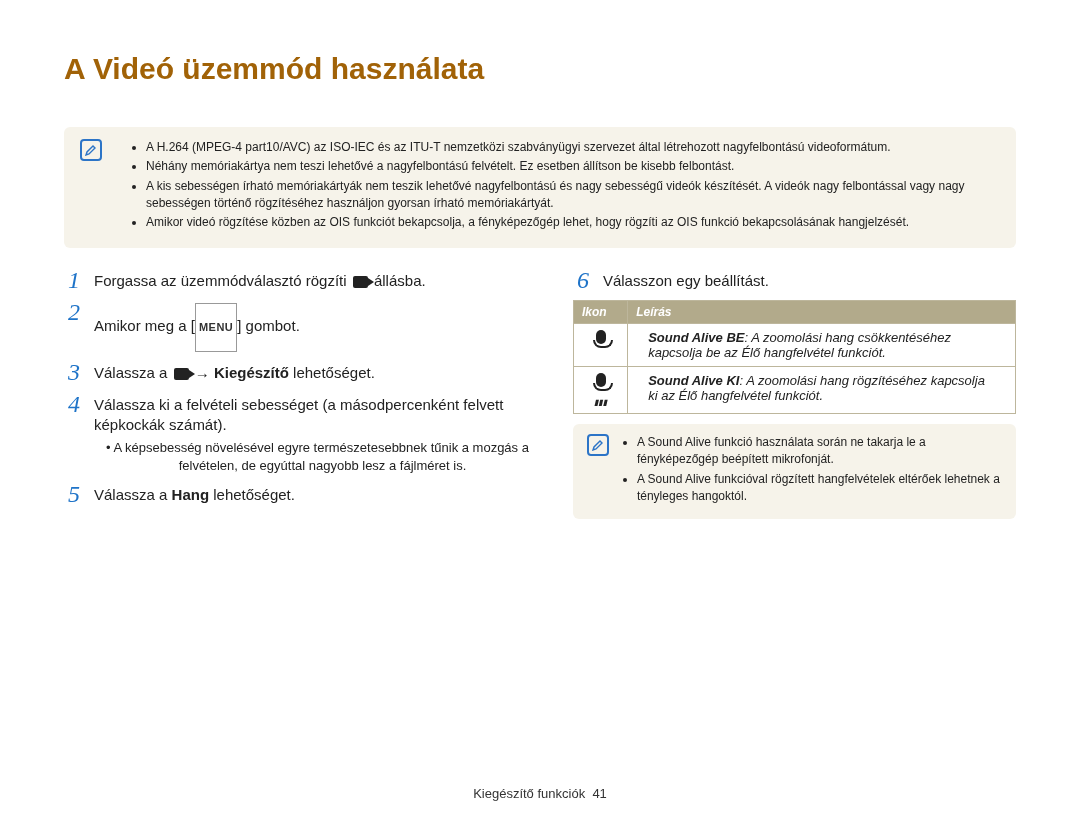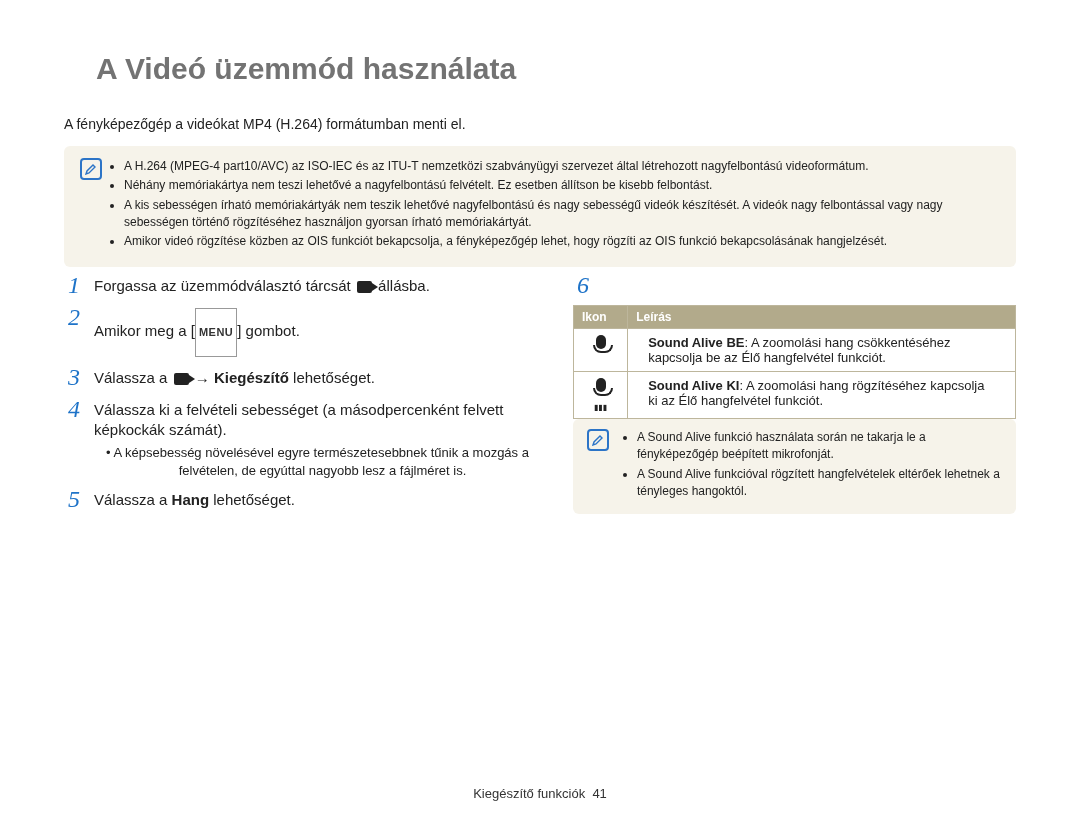--- a/index.html
+++ b/index.html
@@ -1,55 +1,54 @@
 <!DOCTYPE html>
 <html><head>
 <meta charset="utf-8">
 <style>
   * { box-sizing: border-box; margin: 0; padding: 0; }
   html, body { width: 1080px; height: 815px; background: #fff; font-family: Arial, Helvetica, sans-serif; color: #222; }
   .page { padding: 52px 64px 20px 64px; }
-  h1 { color: #737373; font-size: 30px; font-weight: 700; margin-bottom: 10px; margin-left: 32px; }
+  h1 { color: #a16207; font-size: 30px; font-weight: 700; margin-bottom: 10px; }
   .intro { font-size: 14px; line-height: 1.35; margin-bottom: 12px; }
-  .notebox { background: #f6f3ea; border-radius: 6px; padding: 12px 16px 14px 16px; display: flex; align-items: flex-start; gap: 4px; margin-bottom: 6px; }
+  .notebox { background: #f6f3ea; border-radius: 6px; padding: 12px 16px 14px 16px; display: flex; align-items: flex-start; gap: 26px; margin-bottom: 20px; }
   .note-icon { width: 22px; height: 22px; border: 2px solid #2c74c7; border-radius: 4px; display: flex; align-items: center; justify-content: center; color: #2c74c7; font-weight: bold; font-size: 13px; flex-shrink: 0; }
   .note-list { font-size: 12px; line-height: 1.45; list-style: disc; padding-left: 18px; }
   .note-list li { margin-bottom: 2px; }
   .columns { display: flex; gap: 36px; }
   .left { flex: 1 1 475px; }
   .right { flex: 1 1 445px; }
   .step { display: flex; gap: 10px; margin-bottom: 8px; }
   .num { color: #1e73c8; font-size: 24px; font-style: italic; font-family: Georgia, 'Times New Roman', serif; line-height: 1; width: 20px; text-align: center; flex-shrink: 0; }
   .step-body { font-size: 15px; line-height: 1.35; padding-top: 3px; }
   .step-sub { font-size: 13px; margin-top: 4px; padding-left: 14px; text-indent: -10px; text-align: center; }
   .inline-icon { display: inline-block; width: 16px; height: 12px; background: #222; vertical-align: middle; margin: 0 2px; border-radius: 2px; position: relative; }
   .video-icon { width: 15px; height: 12px; position: relative; }
   .video-icon:after { content: ""; position: absolute; right: -6px; top: 2px; border-left: 6px solid #222; border-top: 4px solid transparent; border-bottom: 4px solid transparent; }
   .menu-badge { display:inline-block; border:1px solid #999; padding:16px 3px; font-size:11px; vertical-align: middle; font-weight:bold; letter-spacing:0.5px; color:#333; }
   .bold { font-weight: 700; }
-  table.icon-table { width: 100%; border-collapse: collapse; margin-top: 8px; border: 1px solid #bdb69c; font-size: 13px; }
+  table.icon-table { width: 100%; border-collapse: collapse; margin-top: 8px; border: 1px solid #bdb69c; font-size: 13px; font-style: italic; }
   table.icon-table th { background: #b2aa8b; color: #fff; text-align: left; padding: 4px 8px; font-weight: 700; font-size: 12px; border: 1px solid #bdb69c; }
   table.icon-table td { padding: 6px 20px; border: 1px solid #bdb69c; vertical-align: top; }
   table.icon-table td.iconcell { width: 48px; text-align: center; font-size: 16px; }
   .mic { display:inline-block; width:10px; height:14px; background:#222; border-radius:5px; position:relative; }
   .mic:after { content:""; position:absolute; left:-3px; top:10px; width:16px; height:6px; border:2px solid #222; border-top:none; border-radius:0 0 10px 10px; }
   .mic-off { position:relative; }
   .mic-off:before { content:""; position:absolute; left:6px; top:-2px; width:2px; height:22px; background:#222; transform: rotate(30deg); }
   .mic-off-bg { position:relative; display:inline-block; }
-  .notebox-sm { background: #f6f3ea; border-radius: 6px; padding: 10px 14px 12px 14px; display: flex; align-items: flex-start; gap: 10px; margin-top: 0; }
+  .notebox-sm { background: #f6f3ea; border-radius: 6px; padding: 10px 14px 12px 14px; display: flex; align-items: flex-start; gap: 10px; margin-top: 10px; }
   .footer { position: absolute; bottom: 14px; left: 0; width: 1080px; text-align: center; font-size: 13px; color: #333; }
 </style>
 </head>
 <body>
 
 <div class="page">
   <h1>A Videó üzemmód használata</h1>
   <p class="intro">
     <br>
-    <span>A fényképezőgép a videókat MP4 (H.264) formátumban menti el.</span>
   </p>
 
   <div class="notebox">
     <div class="note-icon">
       <svg width="12" height="12" viewBox="0 0 12 12">
           <path d="M1 11l1-3 6-6 2 2-6 6-3 1z" fill="none" stroke="#2c74c7" stroke-width="1.4"></path>
         </svg>
     </div>
     <ul class="note-list">
       <li>A H.264 (MPEG-4 part10/AVC) az ISO-IEC és az ITU-T nemzetközi szabványügyi szervezet által létrehozott nagyfelbontású videoformátum.</li>
@@ -57,21 +56,21 @@
       <li>A kis sebességen írható memóriakártyák nem teszik lehetővé nagyfelbontású és nagy sebességű videók készítését. A videók nagy felbontással vagy nagy sebességen történő rögzítéséhez használjon gyorsan írható memóriakártyát.</li>
       <li>Amikor videó rögzítése közben az OIS funkciót bekapcsolja, a fényképezőgép lehet, hogy rögzíti az OIS funkció bekapcsolásának hangjelzését.</li>
     </ul>
   </div>
 
   <div class="columns">
     <div class="left">
       <div class="step">
         <div class="num">1</div>
         <div class="step-body">
-          <span>Forgassa az üzemmódválasztó tárcsát </span><span class="inline-icon video-icon"></span><span> állásba.</span>
+          <span>Forgassa az üzemmódválasztó rögzíti </span><span class="inline-icon video-icon"></span><span> állásba.</span>
         </div>
       </div>
       <div class="step">
         <div class="num">2</div>
         <div class="step-body">
           <span>Amikor meg a [</span><span class="menu-badge">MENU</span><span>] gombot.</span>
         </div>
       </div>
       <div class="step">
         <div class="num">3</div>
@@ -90,20 +89,21 @@
         <div class="num">5</div>
         <div class="step-body">
           <span>Válassza a </span><span class="bold">Hang</span><span> lehetőséget.</span>
         </div>
       </div>
     </div>
 
     <div class="right">
       <div class="step">
         <div class="num">6</div>
+        <div class="step-body">Válasszon egy beállítást.</div>
       </div>
 
       <table class="icon-table">
         <thead>
           <tr>
             <th>Ikon</th>
             <th>Leírás</th>
           </tr>
         </thead>
         <tbody>

